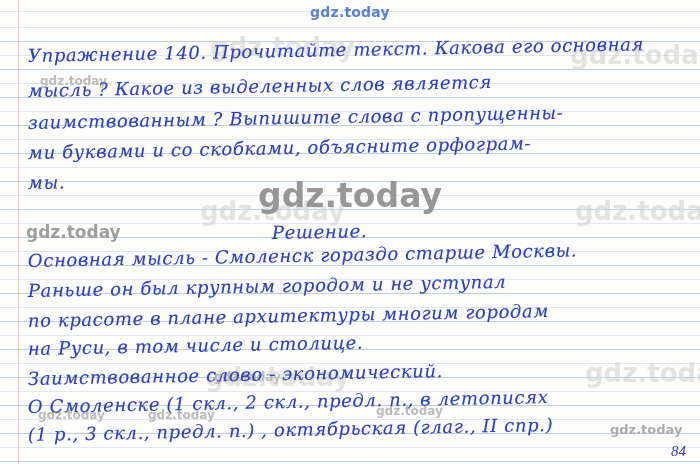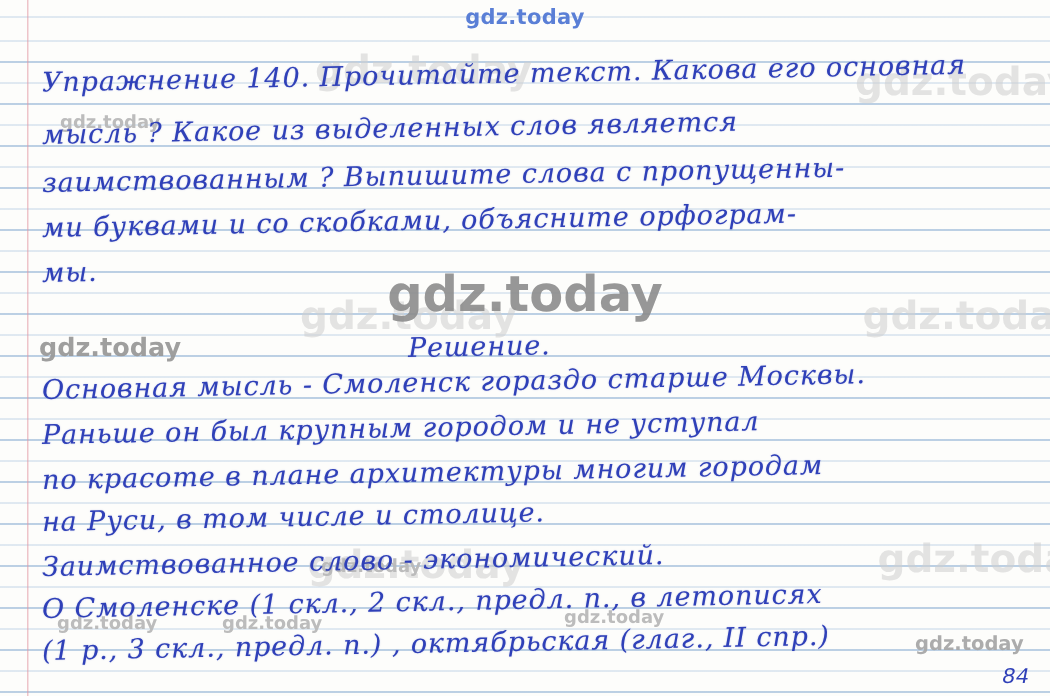--- a/index.html
+++ b/index.html
@@ -109,21 +109,21 @@
     font-family: "DejaVu Sans", sans-serif;
     font-size: 26px;
     font-weight: bold;
     opacity: .55;
   }
   .page-number {
     position: absolute;
     right: 14px;
     bottom: 4px;
     color: #2f40b8;
-    font-family: Liberation Mono, monospace;
+    font-family: Liberation Serif, serif;
     font-style: italic;
     font-size: 15px;
   }
 </style>
 </head>
 <body>
 
 <div class="page">
 
   <div class="rules"></div>

